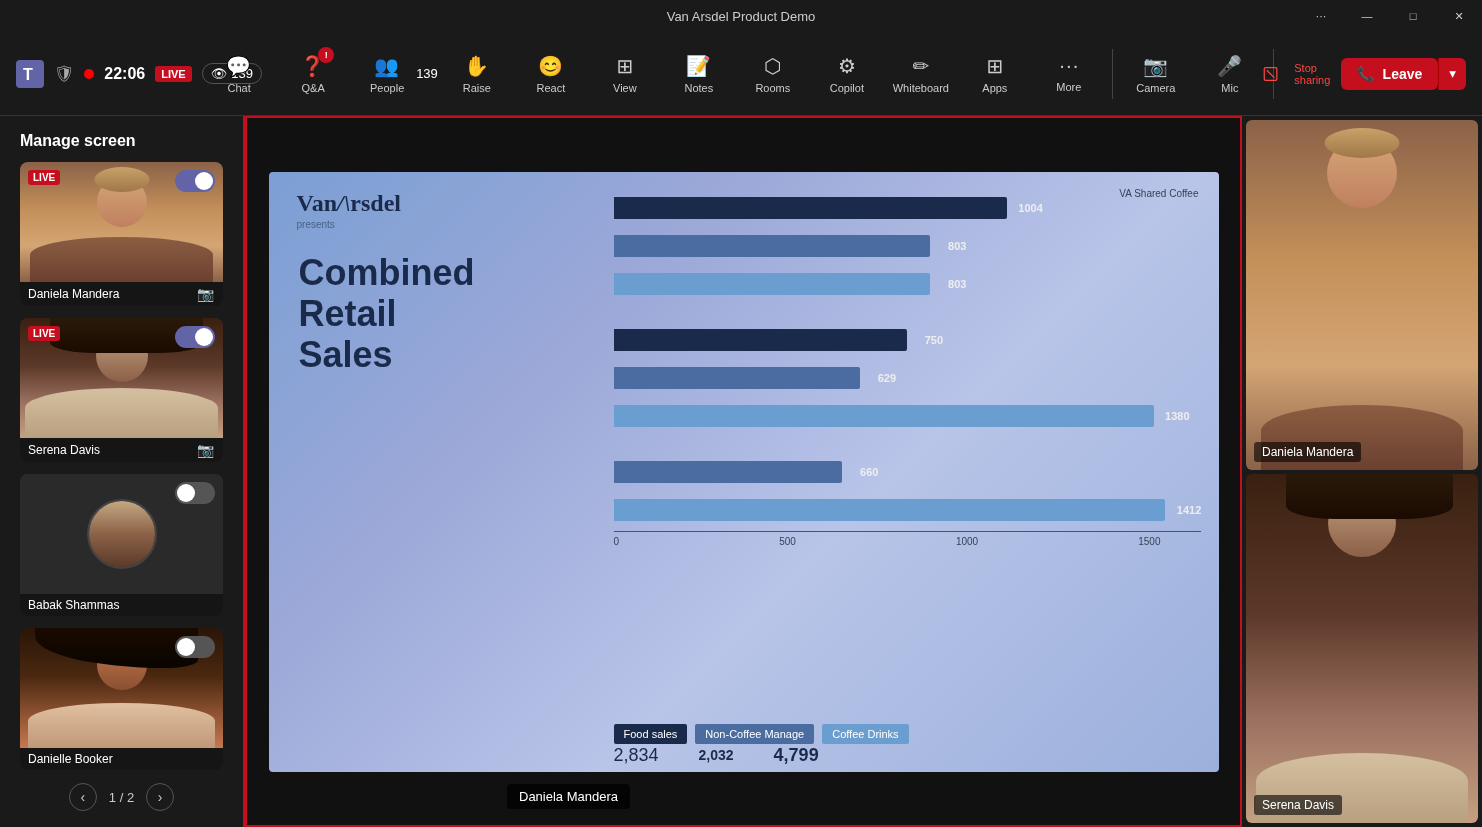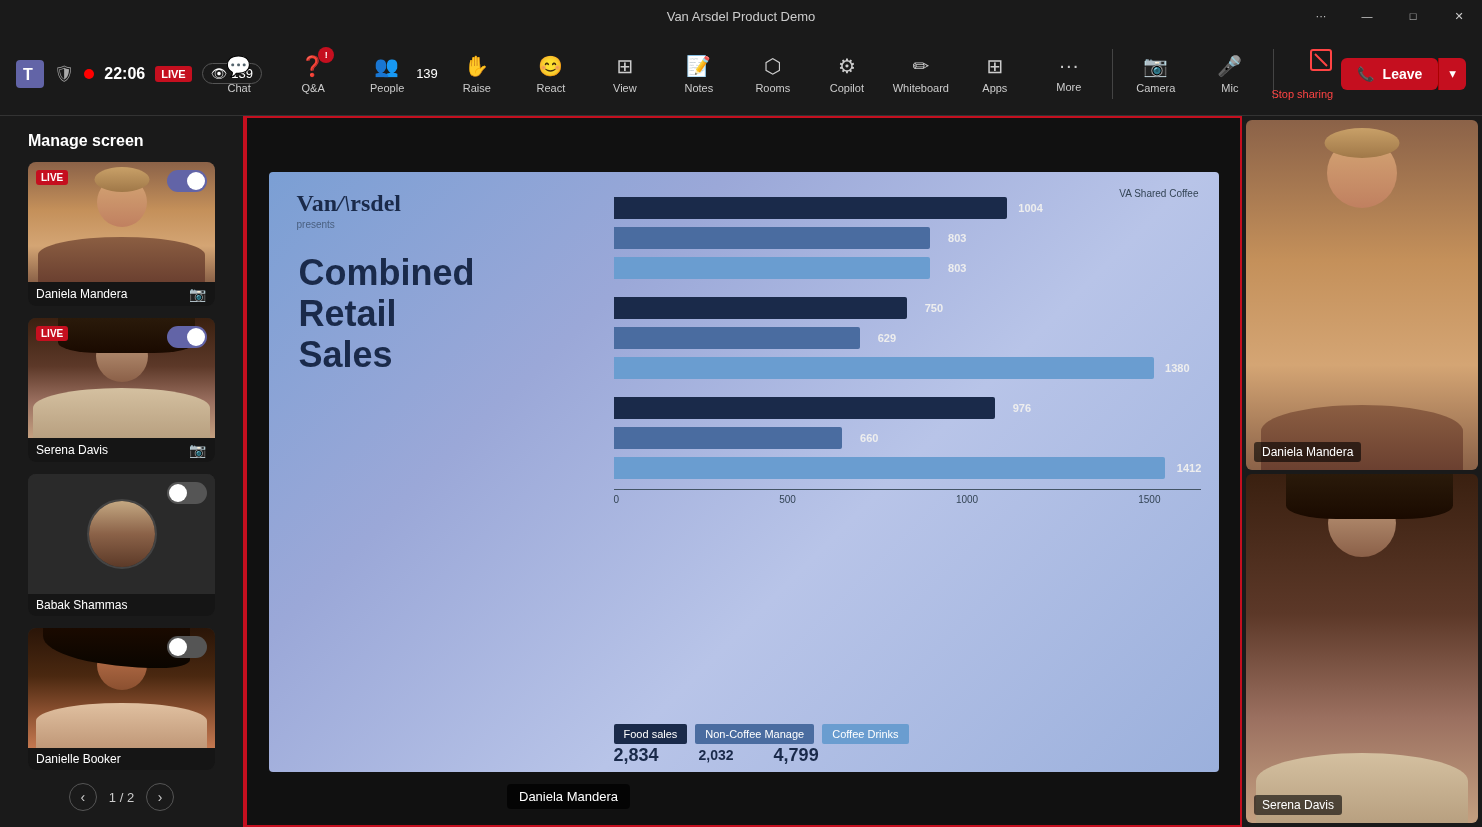--- a/index.html
+++ b/index.html
@@ -121,21 +121,21 @@
     }
     .toolbar-right {
       position: absolute;
       right: 16px;
       display: flex;
       align-items: center;
       gap: 8px;
     }
     .stop-sharing-btn {
       display: flex;
-      flex-direction: column;
+      flex-direction: row;
       align-items: flex-end;
       color: #ff4444;
       font-size: 11px;
       width: 70px;
       gap: 16px;
       cursor: pointer;
     }
     .leave-btn {
       background: #c50f1f;
       color: #fff;
@@ -165,21 +165,21 @@
       height: calc(827px - 32px - 84px);
     }
 
     
     .left-sidebar {
       width: 245px;
       background: #1a1a1a;
       border-right: 2px solid #c50f1f;
       display: flex;
       flex-direction: column;
-      padding: 16px 28px;
+      padding: 16px 20px;
       gap: 12px;
     }
     .manage-screen-title {
       font-size: 16px;
       font-weight: 600;
       color: #fff;
     }
     .manage-screen-desc {
       font-size: 12px;
       color: #aaa;
@@ -671,21 +671,21 @@
         </div>
         <div style="font-size:10px;color:#4a6080;margin-top:2px;">presents</div>
       </div>
 
       <div class="slide-title">
         Combined<br>Retail<br>Sales
       </div>
 
       <div style="position:absolute;top:18px;left:345px;right:18px;bottom:55px;">
 
-        <div style="display:flex;flex-direction:column;gap:4px;margin-top:5px;justify-content:center;">
+        <div style="display:flex;flex-direction:column;gap:12px;margin-top:5px;justify-content:center;">
 
           <div class="bar-row">
             <div class="bar-dark" style="width:67%;">
               <span class="bar-label">1004</span>
             </div>
           </div>
           <div class="bar-row">
             <div class="bar-mid" style="width:54%;">
               <span class="bar-label">803</span>
             </div>
@@ -710,25 +710,20 @@
           </div>
           <div class="bar-row">
             <div class="bar-light" style="width:92%;">
               <span class="bar-label">1380</span>
             </div>
           </div>
 
           <div style="height:6px;"></div>
 
           <div class="bar-row">
-            <div class="bar-dark" style="width:65%;">
-              <span class="bar-label">976</span>
-            </div>
-          </div>
-          <div class="bar-row">
             <div class="bar-mid" style="width:39%;">
               <span class="bar-label">660</span>
             </div>
           </div>
           <div class="bar-row">
             <div class="bar-light" style="width:94%;">
               <span class="bar-label">1412</span>
             </div>
           </div>
         </div>
@@ -741,21 +736,21 @@
         </div>
       </div>
 
       <div style="position:absolute;bottom:28px;left:345px;right:18px;display:flex;gap:8px;align-items:center;">
         <span class="legend-food">Food sales</span>
         <span class="legend-noncoffee">Non-Coffee Manage</span>
         <span class="legend-coffee">Coffee Drinks</span>
       </div>
 
       <div style="position:absolute;bottom:6px;left:345px;right:18px;display:flex;gap:40px;align-items:center;">
-        <span style="font-size:18px;font-weight:700;color:#1a2a4a;">2,834</span>
+        <span style="font-size:18px;font-weight:400;color:#1a2a4a;">2,834</span>
         <span style="font-size:14px;font-weight:700;color:#1a2a4a;">2,032</span>
         <span style="font-size:18px;font-weight:700;color:#1a2a4a;">4,799</span>
       </div>
     </div>
 
     <div class="presenter-badge">Daniela Mandera</div>
   </div>
 
   <div class="right-sidebar">
 

